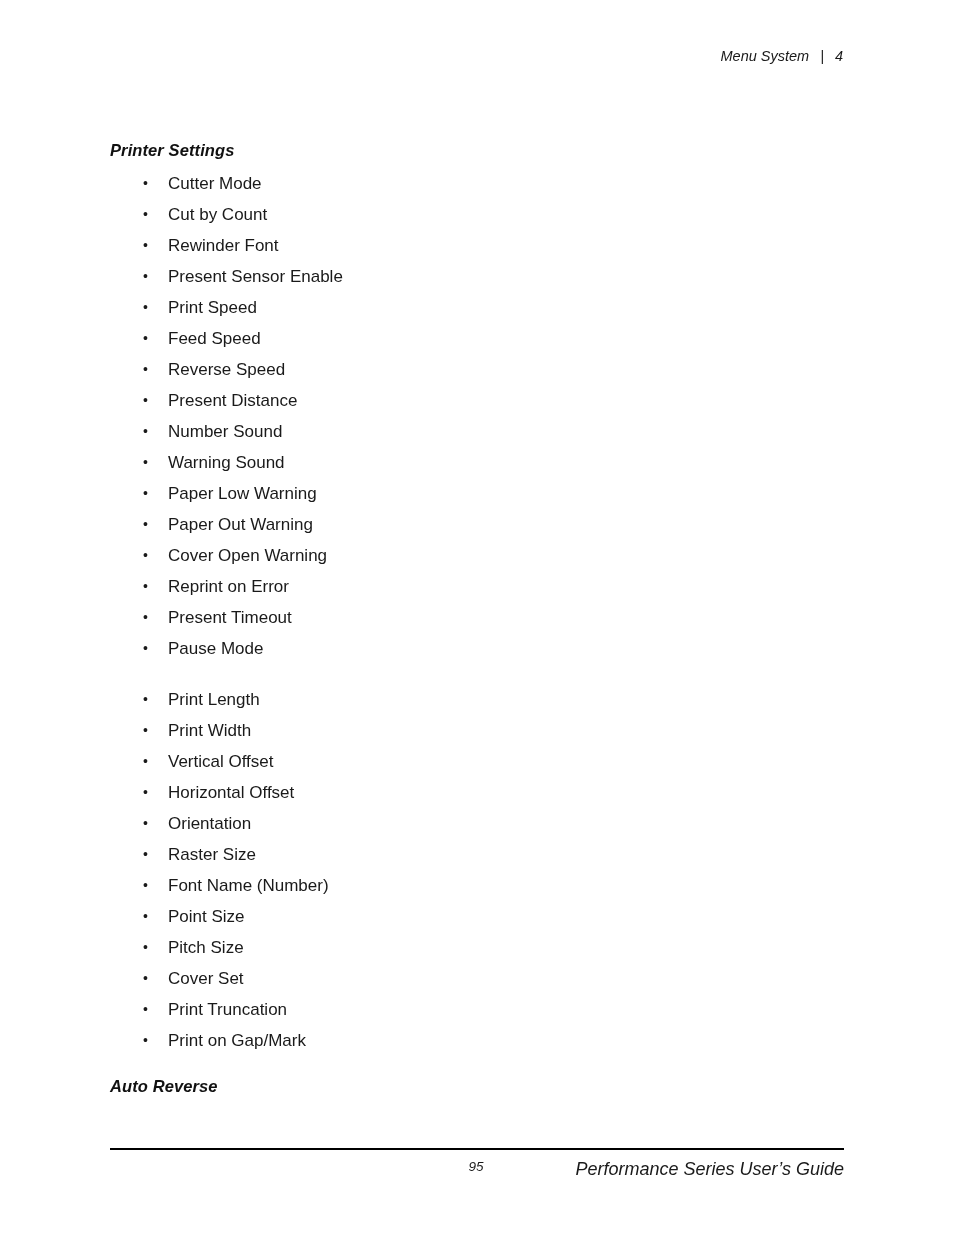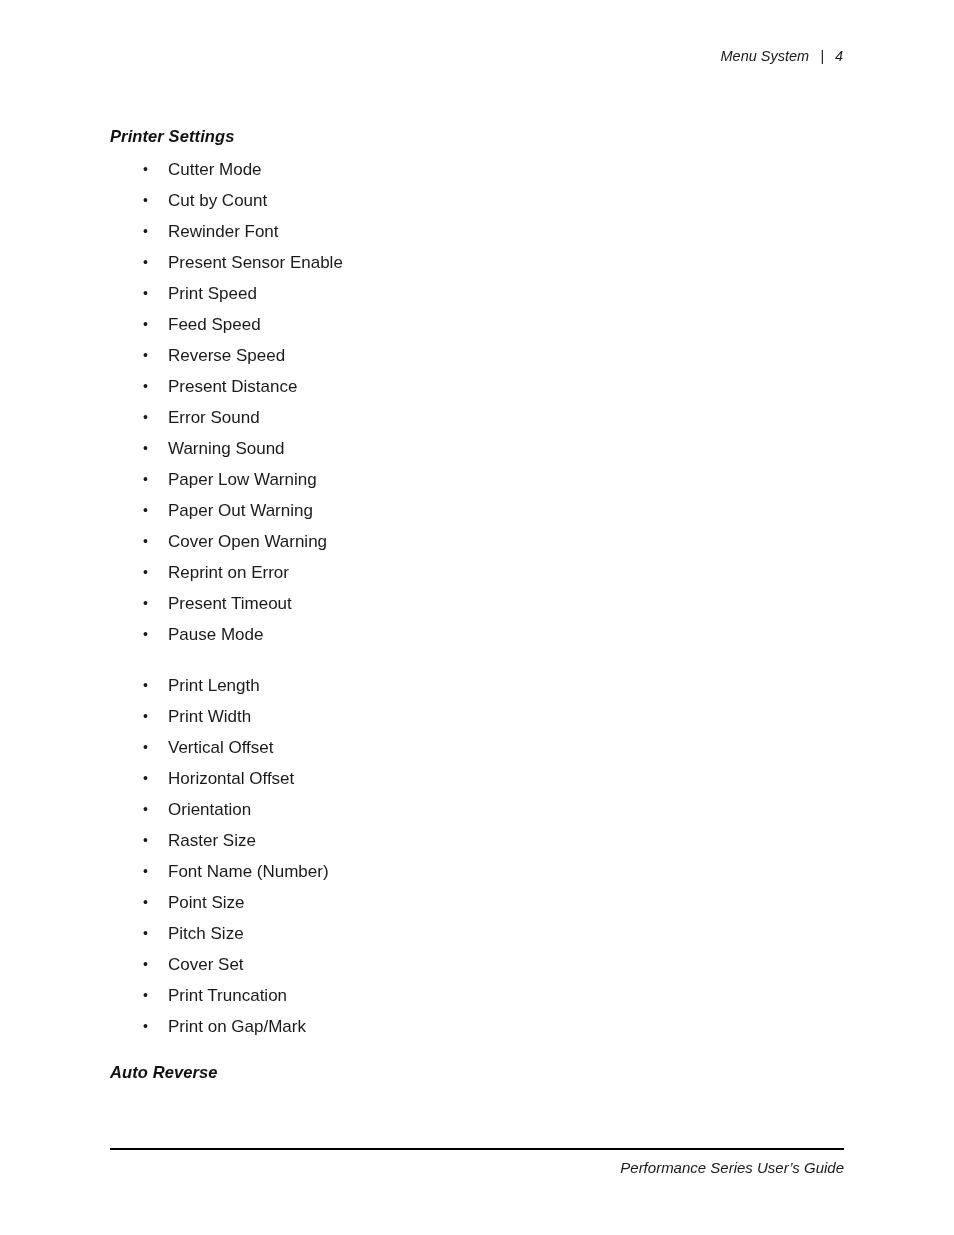--- a/index.html
+++ b/index.html
@@ -57,21 +57,21 @@
     margin-top: 20px;
   }
 
   .section-heading {
     font-size: 16.5px;
     font-weight: bold;
     font-style: italic;
     color: #111111;
     letter-spacing: 0.1px;
     line-height: 21px;
-    margin: 0 0 7px 0;
+    margin: 14px 0 7px 0;
   }
 
   .bullet-list {
     list-style: none;
     margin: 0;
     padding: 0;
   }
   .bullet-list li {
     position: relative;
     height: 31px;
@@ -118,21 +118,21 @@
     font-style: italic;
     color: #1a1a1a;
     
     transform: translateX(-1px);
   }
   .footer-guide-title {
     position: absolute;
     right: 0;
     top: 0;
     text-align: right;
-    font-size: 15px;
+    font-size: 18px;
     font-style: italic;
     color: #1a1a1a;
     white-space: nowrap;
   }
 </style>
 </head>
 <body>
 
 <div class="page">
 
@@ -145,21 +145,21 @@
         <div class="section-heading">Printer Settings</div>
         <ul class="bullet-list">
           <li><span class="bullet-dot">•</span><span>Cutter Mode</span></li>
           <li><span class="bullet-dot">•</span><span>Cut by Count</span></li>
           <li><span class="bullet-dot">•</span><span>Rewinder Font</span></li>
           <li><span class="bullet-dot">•</span><span>Present Sensor Enable</span></li>
           <li><span class="bullet-dot">•</span><span>Print Speed</span></li>
           <li><span class="bullet-dot">•</span><span>Feed Speed</span></li>
           <li><span class="bullet-dot">•</span><span>Reverse Speed</span></li>
           <li><span class="bullet-dot">•</span><span>Present Distance</span></li>
-          <li><span class="bullet-dot">•</span><span>Error Sound</span></li>
+          <li><span class="bullet-dot">•</span><span>Number Sound</span></li>
           <li><span class="bullet-dot">•</span><span>Warning Sound</span></li>
           <li><span class="bullet-dot">•</span><span>Paper Low Warning</span></li>
           <li><span class="bullet-dot">•</span><span>Paper Out Warning</span></li>
           <li><span class="bullet-dot">•</span><span>Cover Open Warning</span></li>
           <li><span class="bullet-dot">•</span><span>Reprint on Error</span></li>
           <li><span class="bullet-dot">•</span><span>Present Timeout</span></li>
           <li><span class="bullet-dot">•</span><span>Pause Mode</span></li>
         </ul>
       </div>
       <div class="section">
@@ -179,17 +179,18 @@
         </ul>
       </div>
       <div class="section">
         <div class="section-heading">Auto Reverse</div>
       </div>
     </div>
 
   <div class="page-footer">
     <div class="footer-rule"></div>
     <div class="footer-row">
+      <div class="footer-page-number">95</div>
       <div class="footer-guide-title">Performance Series User’s Guide</div>
     </div>
   </div>
 
 </div>
 
 </body></html>

